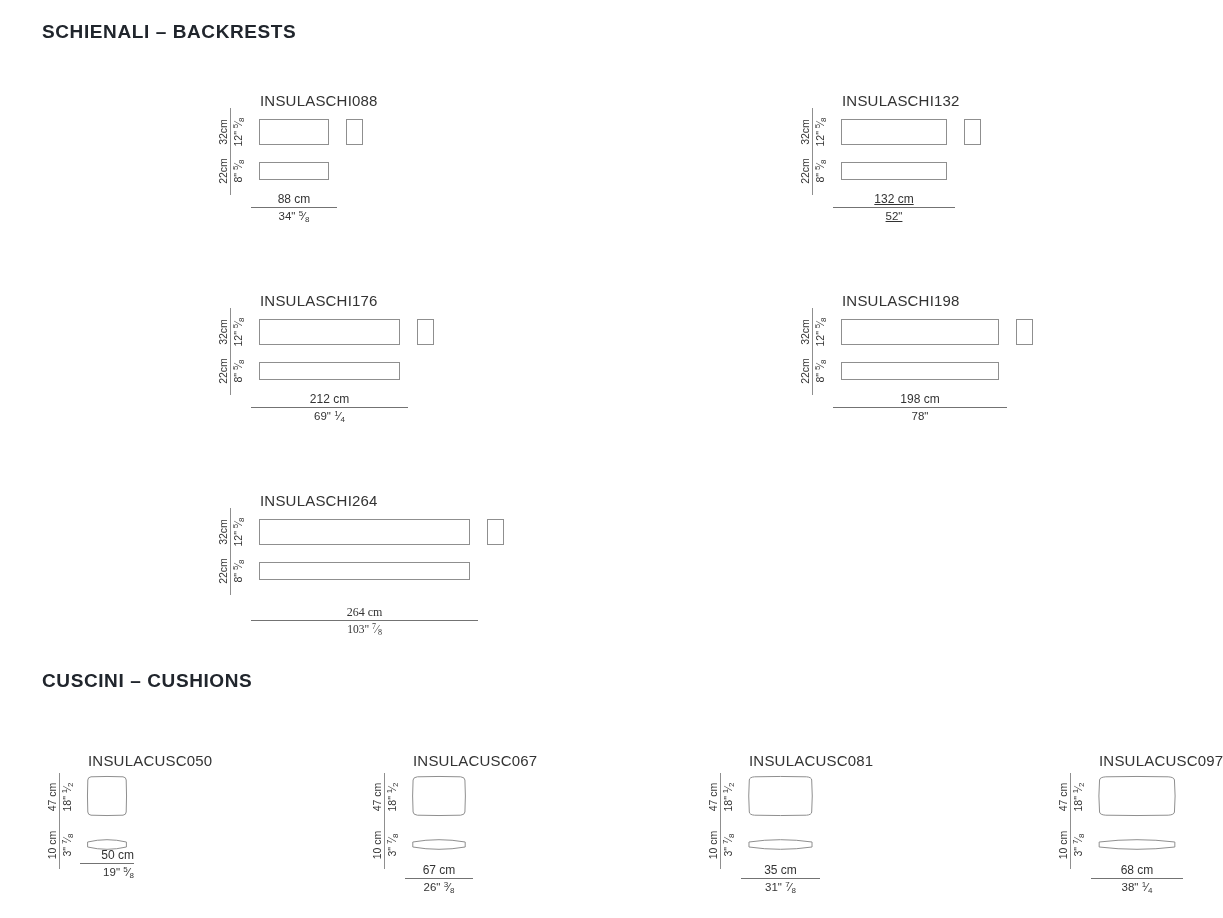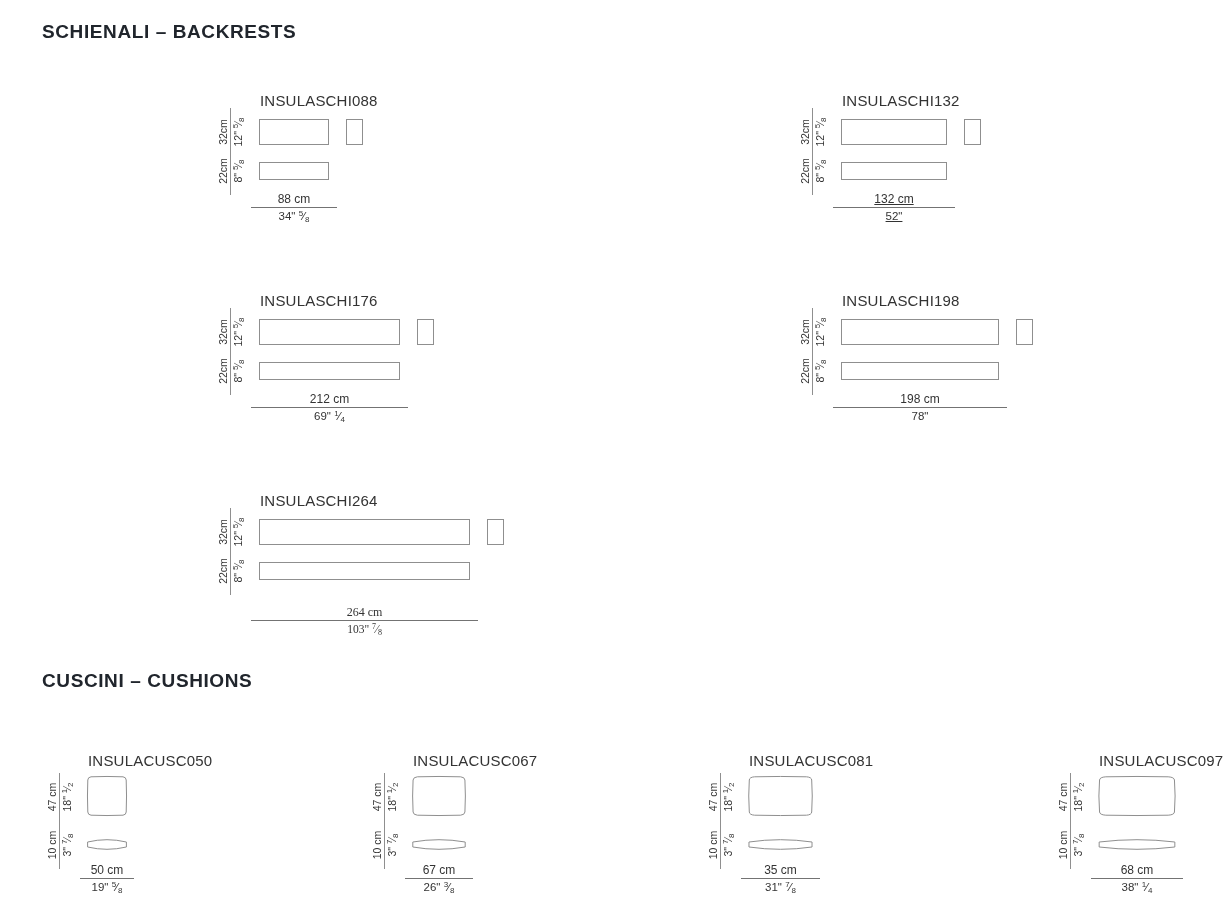--- a/index.html
+++ b/index.html
@@ -180,21 +180,21 @@
         <path d="M1.5,5 Q50,0.4 98.5,5 L98.5,10 Q50,14.6 1.5,10 Z" fill="#ffffff" stroke="#8f8f8f" stroke-width="1" vector-effect="non-scaling-stroke"></path>
       </svg>
       <div class="vlabel" style="left: -50px; top: 30px;">
         <div class="vl-cm">47 cm</div>
         <div class="vl-in">18" <sup>1</sup>⁄<sub>2</sub></div>
       </div>
       <div class="vlabel" style="left: -50px; top: 78px;">
         <div class="vl-cm">10 cm</div>
         <div class="vl-in">3" <sup>7</sup>⁄<sub>8</sub></div>
       </div>
-      <div class="dim" style="left: -7px; top: 111px; width: 54px;">
+      <div class="dim" style="left: -7px; top: 96px; width: 54px; text-align: right;">
         <div class="dim-cm">50 cm</div>
         <div class="dim-in">19" <sup>5</sup>⁄<sub>8</sub></div>
       </div>
     </div>
     <div class="diagram" style="left: 412px; top: 752px;">
       <div class="code">INSULACUSC067</div>
       <svg class="shape" width="54" height="40" viewBox="0 0 100 100" preserveAspectRatio="none" style="left: 0px; top: 24px;">
         <path d="M10,2 Q50,0.3 90,2 Q97.7,3 98,10 Q99.7,50 98,90 Q97.7,97 90,98 Q50,99.7 10,98 Q2.3,97 2,90 Q0.3,50 2,10 Q2.3,3 10,2 Z" fill="#ffffff" stroke="#8f8f8f" stroke-width="1" vector-effect="non-scaling-stroke"></path>
       </svg>
       <svg class="shape" width="54" height="15" viewBox="0 0 100 15" preserveAspectRatio="none" style="left: 0px; top: 85px;">

